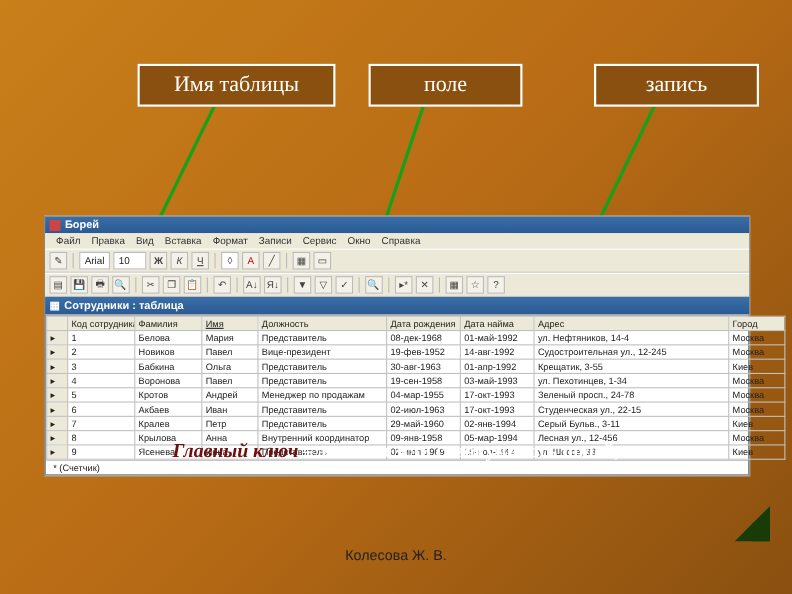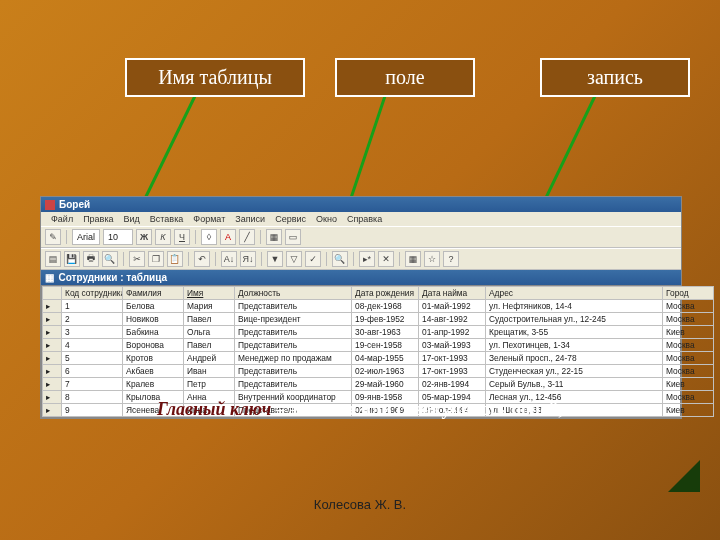--- a/index.html
+++ b/index.html
@@ -376,20 +376,23 @@
             <td>Ясенева</td>
             <td>Инна</td>
             <td>Представитель</td>
             <td>02-июл-1969</td>
             <td>15-ноя-1994</td>
             <td>ул. Шоссе, 33</td>
             <td>Киев</td>
           </tr>
         </tbody>
     </table>
+    <div class="footer-row">
+      &nbsp;*&nbsp;<span>(Счетчик)</span>
+    </div>
   </div>
 </div>
 
 <div class="definition">
   <span class="kw">Главный ключ</span><span class="kw2"> – это поле или совокупность полей,</span><br>
 </div>
 
 <div class="credit">Колесова Ж. В.</div>
 
 <div class="corner-arrow"></div>

